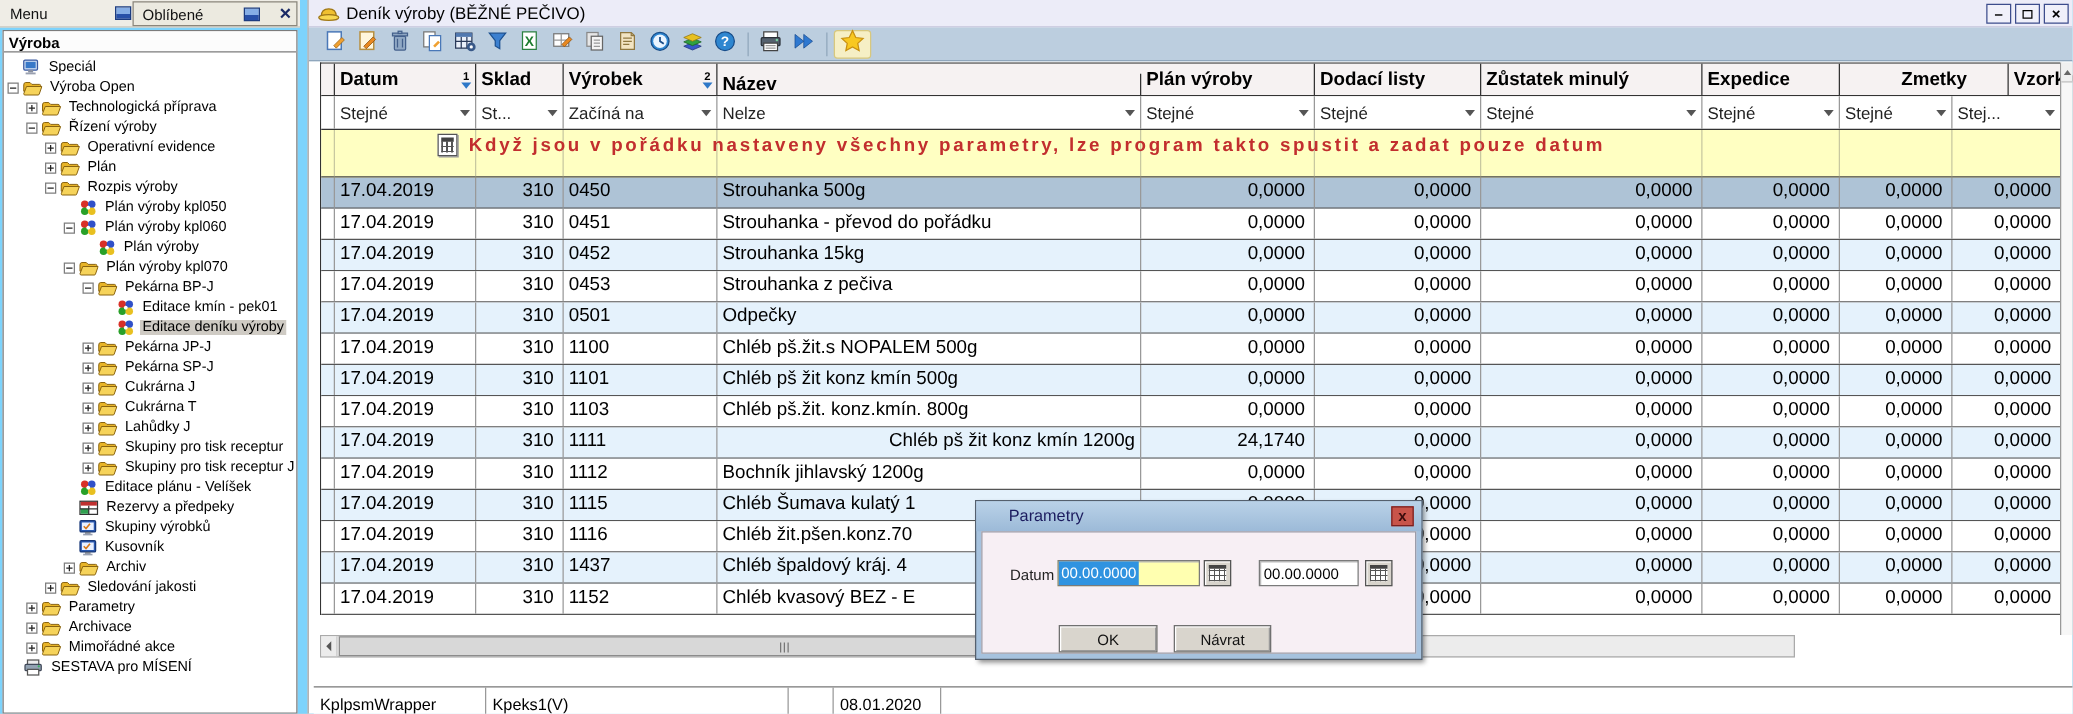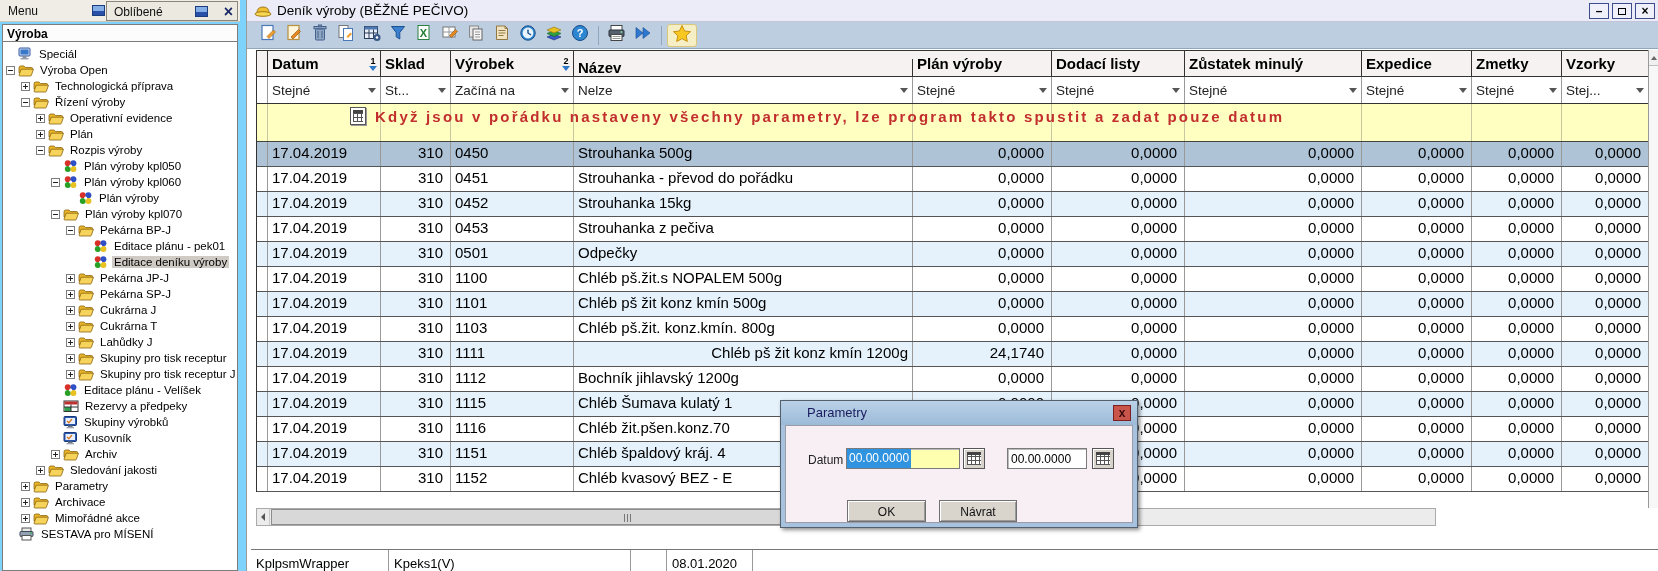--- a/index.html
+++ b/index.html
@@ -299,21 +299,21 @@
           <span class="noexp"></span>
           <span class="ticon">
             <svg width="15" height="14">
               <circle cx="4.8" cy="4.3" r="3" fill="#D83028"></circle>
               <circle cx="10.4" cy="4.3" r="3" fill="#3050C8"></circle>
               <circle cx="4.8" cy="9.9" r="3" fill="#28A028"></circle>
               <circle cx="10.4" cy="9.9" r="3" fill="#E8C020"></circle>
               <circle cx="7.6" cy="7.1" r="1.5" fill="#fff"></circle>
             </svg>
           </span>
-          <span class="tlabel">Editace plánu - pek01</span>
+          <span class="tlabel">Editace kmín - pek01</span>
         </div>
         <div class="titem tsel">
           <span class="tindent" style="width: 78px;"></span>
           <span class="noexp"></span>
           <span class="ticon">
             <svg width="15" height="14">
               <circle cx="4.8" cy="4.3" r="3" fill="#D83028"></circle>
               <circle cx="10.4" cy="4.3" r="3" fill="#3050C8"></circle>
               <circle cx="4.8" cy="9.9" r="3" fill="#28A028"></circle>
               <circle cx="10.4" cy="9.9" r="3" fill="#E8C020"></circle>
@@ -694,21 +694,21 @@
           </div>
           <div class="hcell" style="width: 133px;">
             <span>Dodací listy</span>
           </div>
           <div class="hcell" style="width: 177px;">
             <span>Zůstatek minulý</span>
           </div>
           <div class="hcell" style="width: 110px;">
             <span>Expedice</span>
           </div>
-          <div class="hcell" style="width: 90px;">
+          <div class="hcell" style="width: 90px; margin-left: 45px;">
             <span>Zmetky</span>
           </div>
           <div class="hcell" style="width: 87px;">
             <span>Vzorky</span>
           </div>
         </div>
         <div class="frow">
           <div class="fcell" style="width: 11px;"></div>
           <div class="fcell" style="width: 113px;">
             <span>Stejné</span>
@@ -921,21 +921,21 @@
           <div class="dcell r" style="width: 133px;">0,0000</div>
           <div class="dcell r" style="width: 177px;">0,0000</div>
           <div class="dcell r" style="width: 110px;">0,0000</div>
           <div class="dcell r" style="width: 90px;">0,0000</div>
           <div class="dcell r" style="width: 87px;">0,0000</div>
         </div>
         <div class="drow blue">
           <div class="dcell" style="width: 11px;"></div>
           <div class="dcell" style="width: 113px;">17.04.2019</div>
           <div class="dcell r" style="width: 70px;">310</div>
-          <div class="dcell" style="width: 123px;">1151</div>
+          <div class="dcell" style="width: 123px;">1437</div>
           <div class="dcell" style="width: 339px;">Chléb špaldový kráj. 4</div>
           <div class="dcell r" style="width: 139px;">0,0000</div>
           <div class="dcell r" style="width: 133px;">0,0000</div>
           <div class="dcell r" style="width: 177px;">0,0000</div>
           <div class="dcell r" style="width: 110px;">0,0000</div>
           <div class="dcell r" style="width: 90px;">0,0000</div>
           <div class="dcell r" style="width: 87px;">0,0000</div>
         </div>
         <div class="drow ">
           <div class="dcell" style="width: 11px;"></div>

